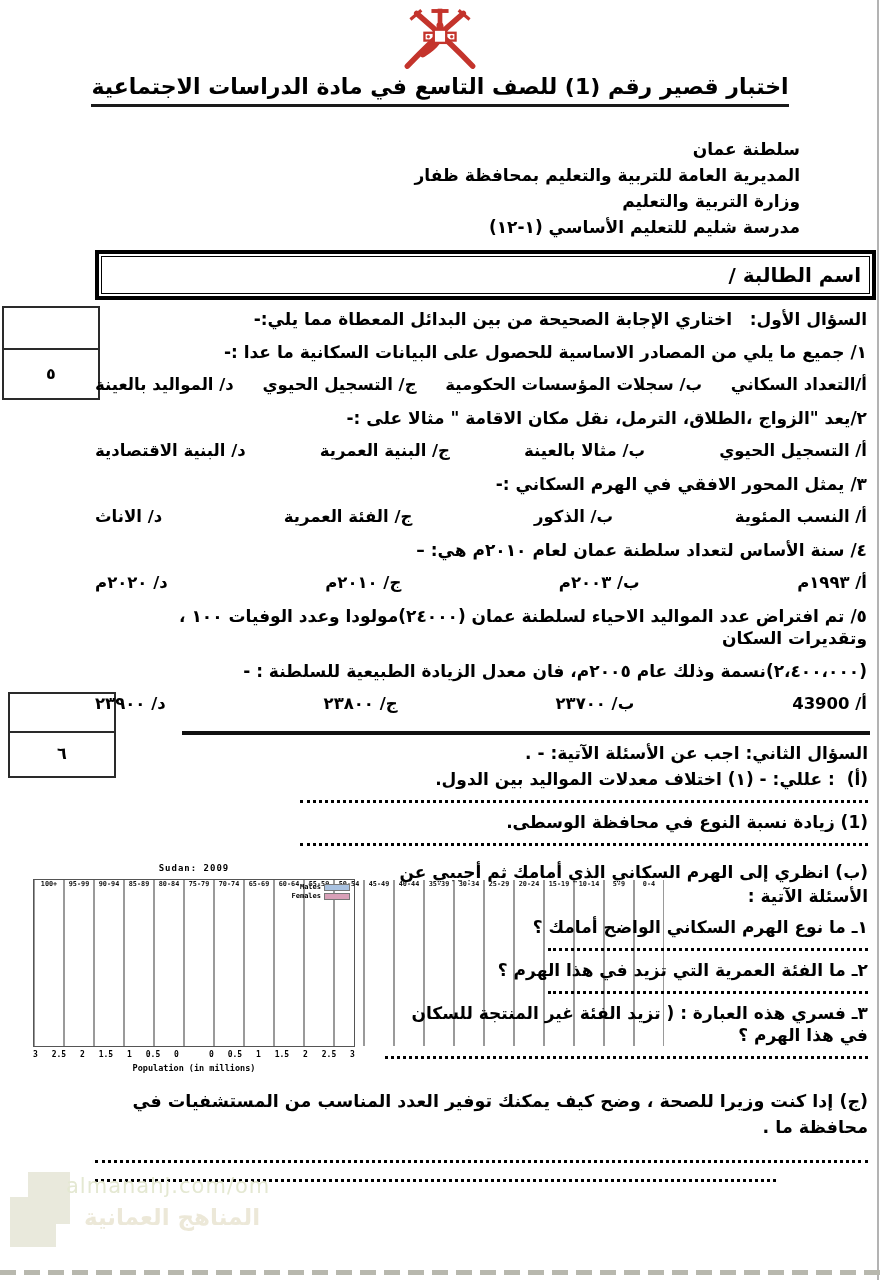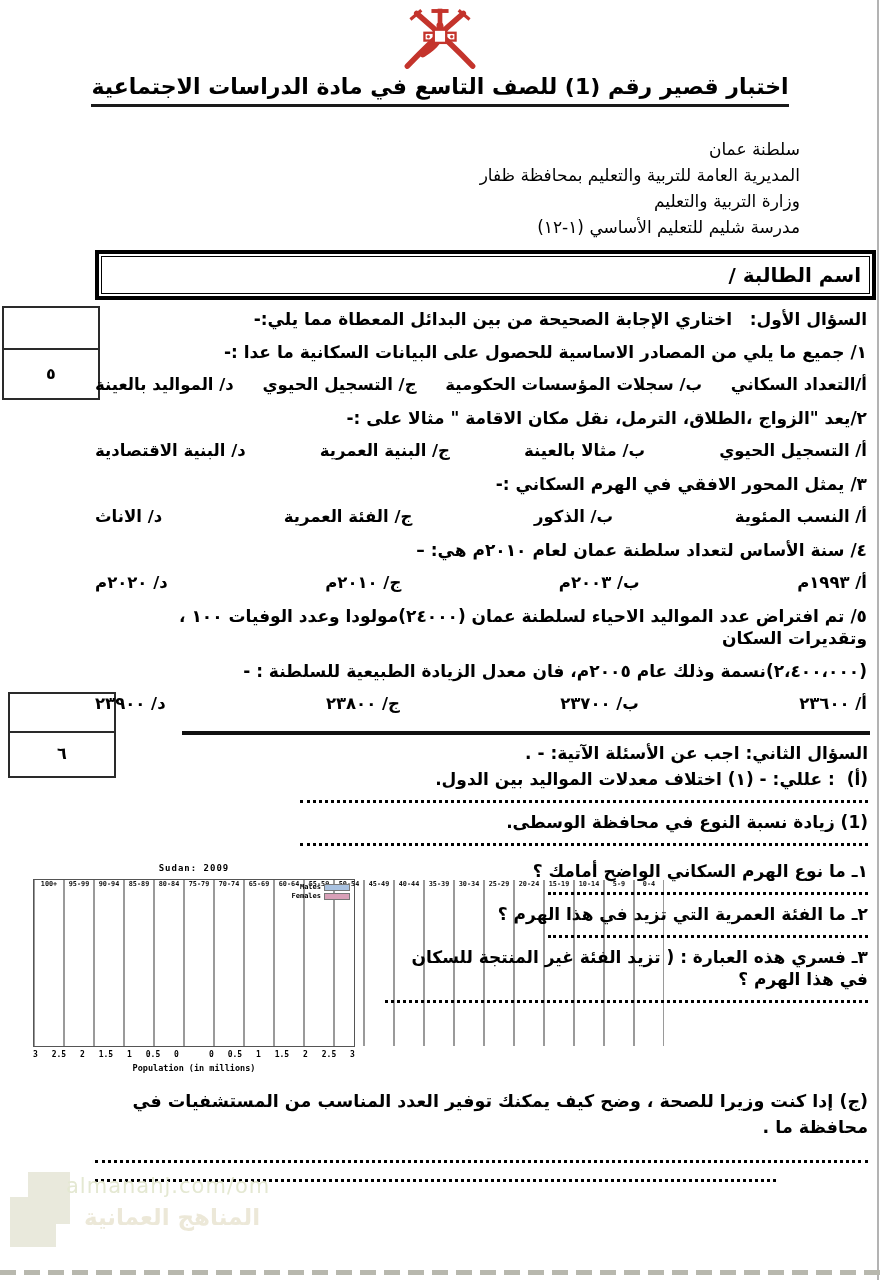--- a/index.html
+++ b/index.html
@@ -14,21 +14,21 @@
 
   
   #exam-title{left:40px;top:74px;width:800px;text-align:center;}
   #exam-title span{
     display:inline-block;font-size:22px;font-weight:bold;
     border-bottom:3px solid #1a1a1a;padding-bottom:5px;
     letter-spacing:.5px;
   }
 
   
-  #ministry-header{right:81px;top:136px;font-size:17px;line-height:26px;font-weight:normal;}
+  #ministry-header{right:81px;top:136px;font-size:17px;line-height:26px;font-weight:bold;}
 
   
   #name-box{left:95px;top:250px;width:769px;height:38px;border:4px solid #000;padding:2px;}
   #name-box .inner{
     border:1.5px solid #000;height:100%;box-sizing:border-box;
     display:flex;align-items:center;padding-right:8px;
     font-size:20px;font-weight:bold;direction:rtl;
   }
 
   
@@ -186,21 +186,21 @@
   <div class="opts">
     <span>أ/ ١٩٩٣م</span>
     <span>ب/ ٢٠٠٣م</span>
     <span>ج/ ٢٠١٠م</span>
     <span>د/ ٢٠٢٠م</span>
   </div>
 
   <div class="line">٥/ تم افتراض عدد المواليد الاحياء لسلطنة عمان (٢٤٠٠٠)مولودا وعدد الوفيات ١٠٠ ، وتقديرات السكان</div>
   <div class="line">(٢،٤٠٠،٠٠٠)نسمة وذلك عام ٢٠٠٥م، فان معدل الزيادة الطبيعية للسلطنة : -</div>
   <div class="opts">
-    <span>أ/ ٢٣٦٠٠</span>
+    <span>أ/ 43900</span>
     <span>ب/ ٢٣٧٠٠</span>
     <span>ج/ ٢٣٨٠٠</span>
     <span>د/ ٢٣٩٠٠</span>
   </div>
 </div>
 
 <div class="abs" id="sep-line"></div>
 
 <div class="abs rtl" id="section2a">
   <div class="h">السؤال الثاني: اجب عن الأسئلة الآتية: - .</div>
@@ -433,20 +433,21 @@
         <span>1.5</span>
         <span>2</span>
         <span>2.5</span>
         <span>3</span>
       </div>
   </div>
   <div id="pyr-xlabel">Population (in millions)</div>
 </div>
 
 <div class="abs rtl" id="section2b">
+  <div class="t">(ب) انظري إلى الهرم السكاني الذي أمامك ثم أجيبي عن الأسئلة الآتية :</div>
   <div class="q">١ـ ما نوع الهرم السكاني الواضح أمامك ؟</div>
   <div class="dotline"></div>
   <div class="q">٢ـ ما الفئة العمرية التي تزيد في هذا الهرم ؟</div>
   <div class="dotline"></div>
   <div class="q">٣ـ فسري هذه العبارة : ( تزيد الفئة غير المنتجة للسكان في هذا الهرم ؟</div>
   <div class="dotline full"></div>
 </div>
 
 <div class="abs" id="section2c">
   <div class="t rtl">(ج) إدا كنت وزيرا للصحة ، وضح كيف يمكنك توفير العدد المناسب من المستشفيات في محافظة ما .</div>

